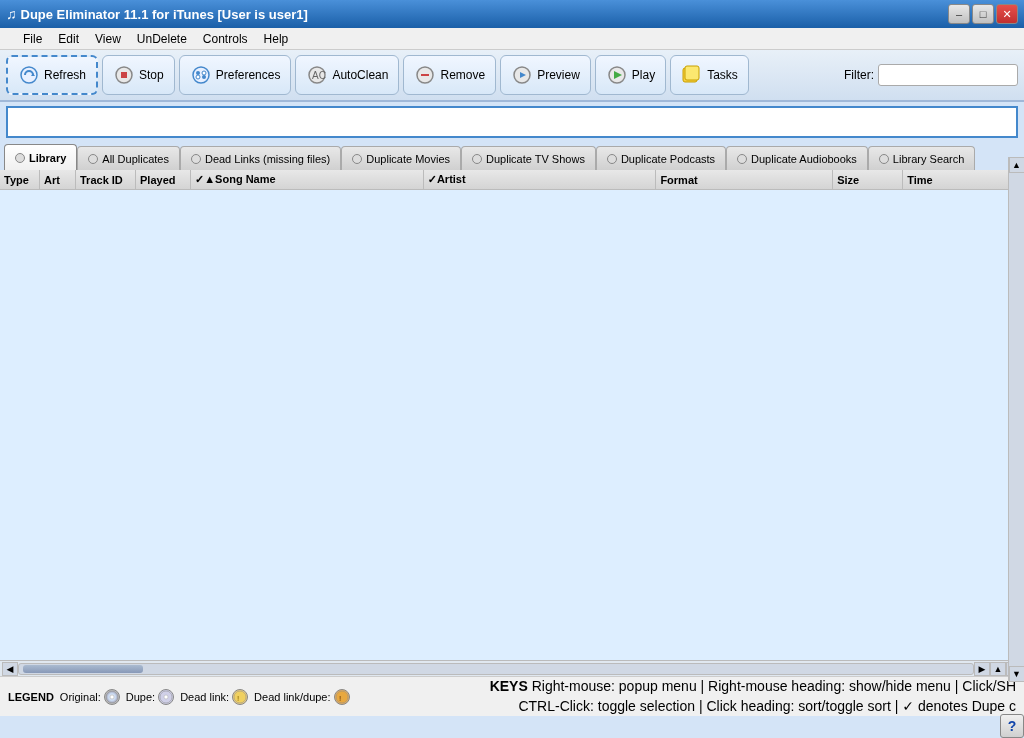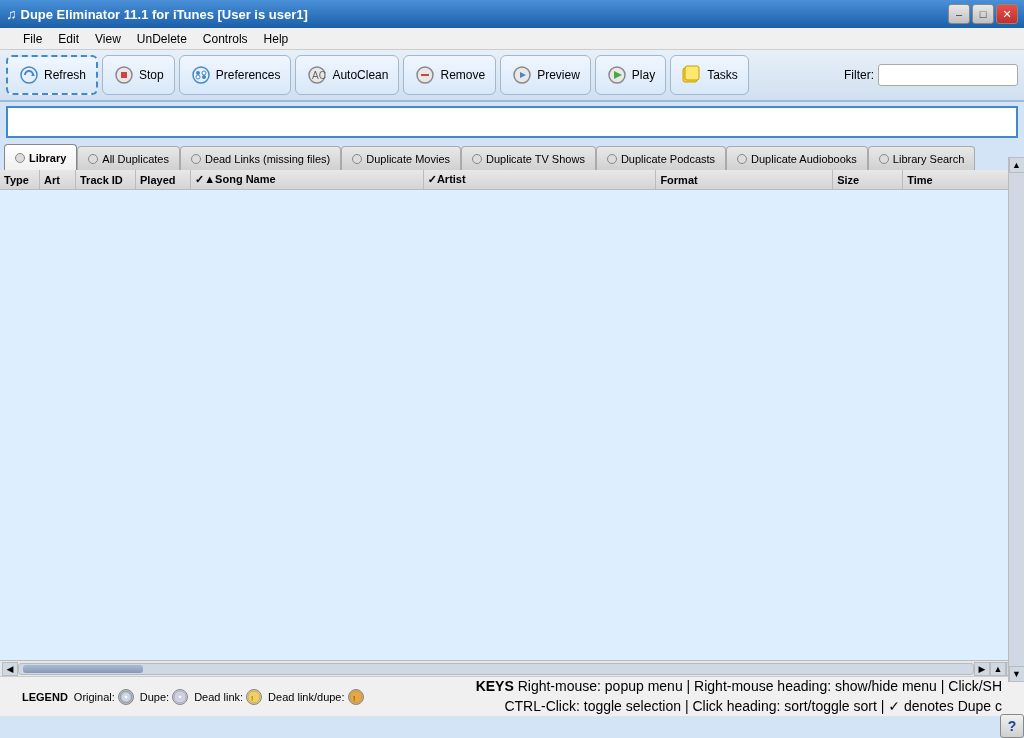--- a/index.html
+++ b/index.html
@@ -190,21 +190,21 @@
       overflow: auto;
     }
 
     
     #status-bar {
       background: #f0f0f0;
       border-top: 1px solid #ccc;
       height: 40px;
       display: flex;
       align-items: center;
-      padding: 0 22px;
+      padding: 0 8px;
       font-size: 11px;
     }
 
     
     #scrollbar-area {
       background: #e0e8f0;
       height: 16px;
       border-top: 1px solid #bbb;
       display: flex;
       align-items: center;

